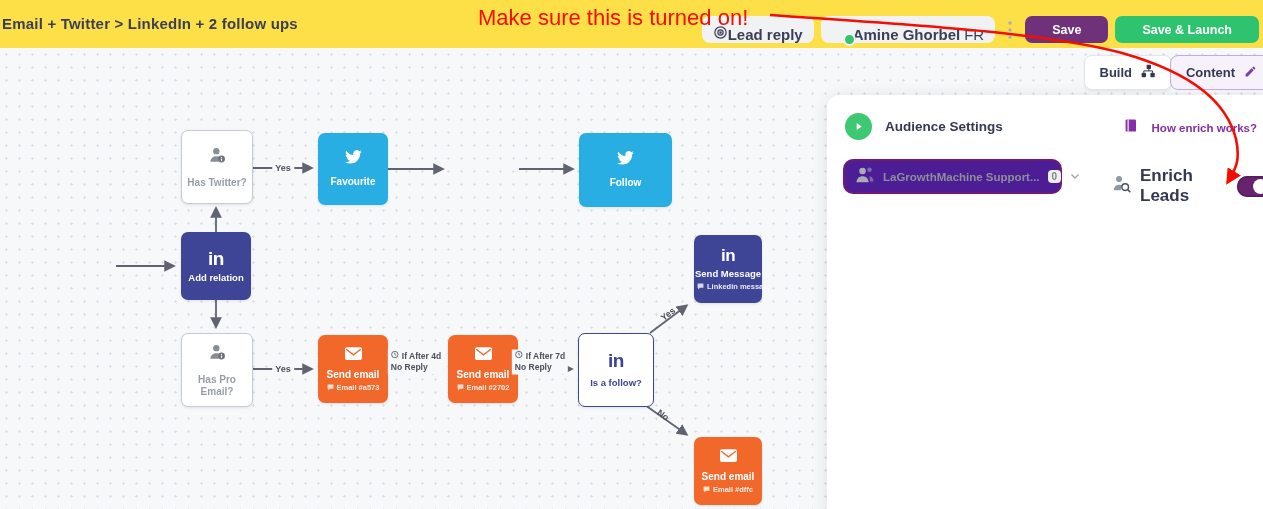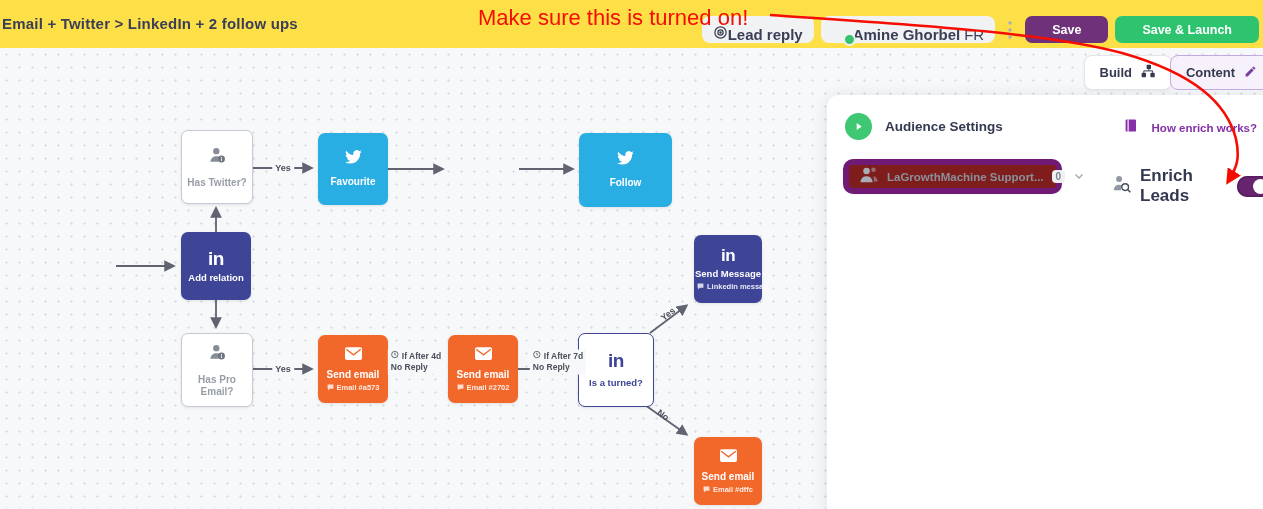--- a/index.html
+++ b/index.html
@@ -63,22 +63,22 @@
 
   
   .panel{position:absolute;left:827px;top:95px;right:-8px;bottom:-8px;background:#fff;
          border-top-left-radius:12px;box-shadow:0 2px 16px rgba(40,44,63,.12);z-index:20;}
   .panel-row1{position:absolute;left:18px;top:18px;right:14px;display:flex;align-items:center;}
   .panel-play{width:27px;height:27px;border-radius:50%;background:#3FC873;display:flex;align-items:center;
               justify-content:center;flex:0 0 auto;}
   .panel-title{margin-left:13px;font-size:13.5px;font-weight:700;color:#343850;}
   .help-link{margin-left:auto;display:flex;align-items:flex-end;gap:16px;font-size:11.5px;font-weight:700;
              color:#8530A8;cursor:pointer;}
-  .audience-select{position:absolute;left:16px;top:64px;width:219px;height:35px;background:#7f1d1d;
-             border:6px solid #701a75;border-radius:10px;display:flex;align-items:center;gap:8px;
+  .audience-select{position:absolute;left:16px;top:64px;width:219px;height:35px;background:#4c1d95;
+             border:2px solid #701a75;border-radius:10px;display:flex;align-items:center;gap:8px;
              padding:0 10px;box-sizing:border-box;box-shadow:0 1px 2px rgba(30,34,60,.05);cursor:pointer;}
   .audience-select .val{font-size:11.5px;font-weight:700;color:#8A8F99;white-space:nowrap;}
   .count-badge{background:#EFF0F2;border-radius:4px;padding:1px 4px;font-size:10px;font-weight:700;color:#7F848E;}
   .enrich-row{position:absolute;left:285px;top:71px;display:flex;align-items:center;gap:8px;}
   .enrich-label{font-size:17px;font-weight:700;color:#343850;}
   .toggle{width:40px;height:21px;border-radius:11px;background:#66246F;position:relative;cursor:pointer;
           box-shadow:inset 0 0 0 1.5px #561D5E;}
   .toggle .knob{position:absolute;right:3px;top:3px;width:15px;height:15px;border-radius:50%;background:#fff;}
 
   
@@ -153,21 +153,21 @@
       <span>
         <svg width="8" height="8" viewBox="0 0 16 16" fill="none" stroke="#565B66" stroke-width="1.8">
             <circle cx="8" cy="8" r="6.4"></circle>
             <path d="M8 4.5V8l2.6 1.6"></path>
           </svg>
       </span>
       <span>If After 4d</span>
     </span>
     <span>No Reply</span>
   </div>
-  <div class="wait-label" style="left:558px;top:314px;">
+  <div class="wait-label" style="left:540px;top:314px;">
     <span class="l1">
       <span>
         <svg width="8" height="8" viewBox="0 0 16 16" fill="none" stroke="#565B66" stroke-width="1.8">
             <circle cx="8" cy="8" r="6.4"></circle>
             <path d="M8 4.5V8l2.6 1.6"></path>
           </svg>
       </span>
       <span>If After 7d</span>
     </span>
     <span>No Reply</span>
@@ -255,21 +255,21 @@
         <svg width="7" height="7" viewBox="0 0 12 12" fill="currentColor" opacity=".9">
             <path d="M1 1h10v7H5L2 11V8H1z"></path>
           </svg>
       </span>
       <span>Email #2702</span>
     </div>
   </div>
 
   <div class="node node-outline" style="left:578px;top:285px;width:74px;height:72px;">
     <span class="in-glyph">in</span>
-    <div class="node-label gap8" style="font-size:9.5px;">Is a turned?</div>
+    <div class="node-label gap8" style="font-size:9.5px;">Is a follow?</div>
   </div>
 
   <div class="node node-indigo" style="left:694px;top:187px;width:68px;height:68px;">
     <span class="in-glyph" style="font-size:17px;">in</span>
     <div class="node-label" style="font-size:9.5px;">Send Message</div>
     <div class="node-sub">
       <span style="color:#fff;display:flex;">
         <svg width="7" height="7" viewBox="0 0 12 12" fill="currentColor" opacity=".9">
             <path d="M1 1h10v7H5L2 11V8H1z"></path>
           </svg>

